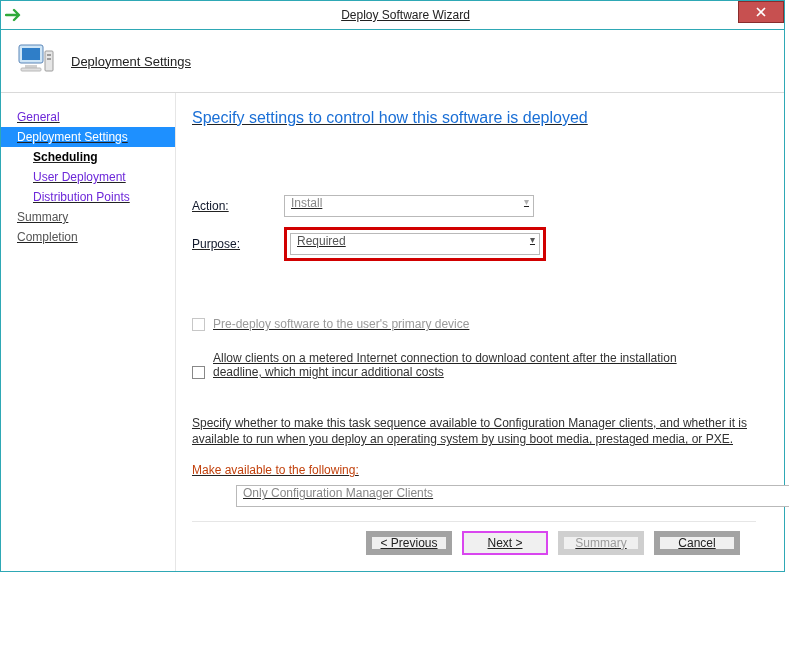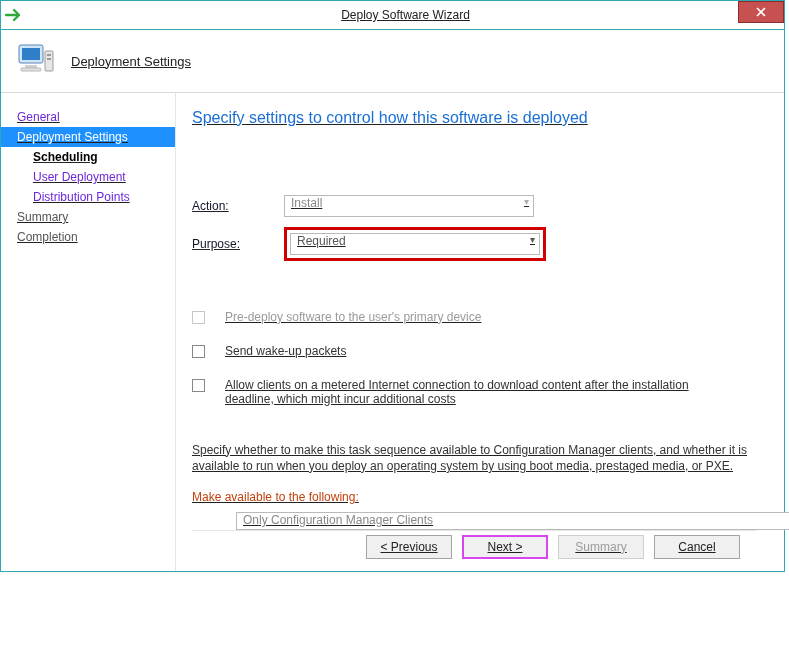--- a/index.html
+++ b/index.html
@@ -148,22 +148,22 @@
     color: #555;
   }
   .select.disabled .chev { color: #b0b0b0; }
   .highlight-wrap {
     display: inline-block;
     padding: 3px;
     border: 3px solid #d10000;
   }
   .checkrow {
     display: flex;
-    align-items: flex-start;
-    gap: 20px;
+    align-items: flex-end;
+    gap: 8px;
     margin: 12px 0 8px 0;
     color: #333;
     max-width: 520px;
   }
   .checkrow.disabled { color: #9a9a9a; }
   .chk {
     width: 13px;
     height: 13px;
     border: 1px solid #888;
     background: #fff;
@@ -192,21 +192,21 @@
     display: flex;
     align-items: center;
     justify-content: flex-end;
     gap: 10px;
     padding-right: 16px;
     box-sizing: border-box;
   }
   .btn {
     min-width: 86px;
     height: 24px;
-    border: 1px solid #a3a3a3;
+    border: 6px solid #a3a3a3;
     background: #f0f0f0;
     display: flex;
     align-items: center;
     justify-content: center;
     font-size: 12px;
     color: #222;
     padding: 0 8px;
     box-sizing: border-box;
   }
   .btn.default {
@@ -284,24 +284,20 @@
         </span>
       </div>
 
       <div style="height:34px"></div>
 
       <div class="checkrow disabled">
         <span class="chk"></span>
         <span>Pre-deploy software to the user's primary device</span>
       </div>
 
-      <div class="checkrow">
-        <span class="chk"></span>
-        <span>Send wake-up packets</span>
-      </div>
 
       <div class="checkrow">
         <span class="chk"></span>
         <span>Allow clients on a metered Internet connection to download content after the installation deadline, which might incur additional costs</span>
       </div>
 
       <div class="paragraph">Specify whether to make this task sequence available to Configuration Manager clients, and whether it is available to run when you deploy an operating system by using boot media, prestaged media, or PXE.</div>
 
       <div class="avail-label">Make available to the following:</div>
       <div class="select full disabled">

